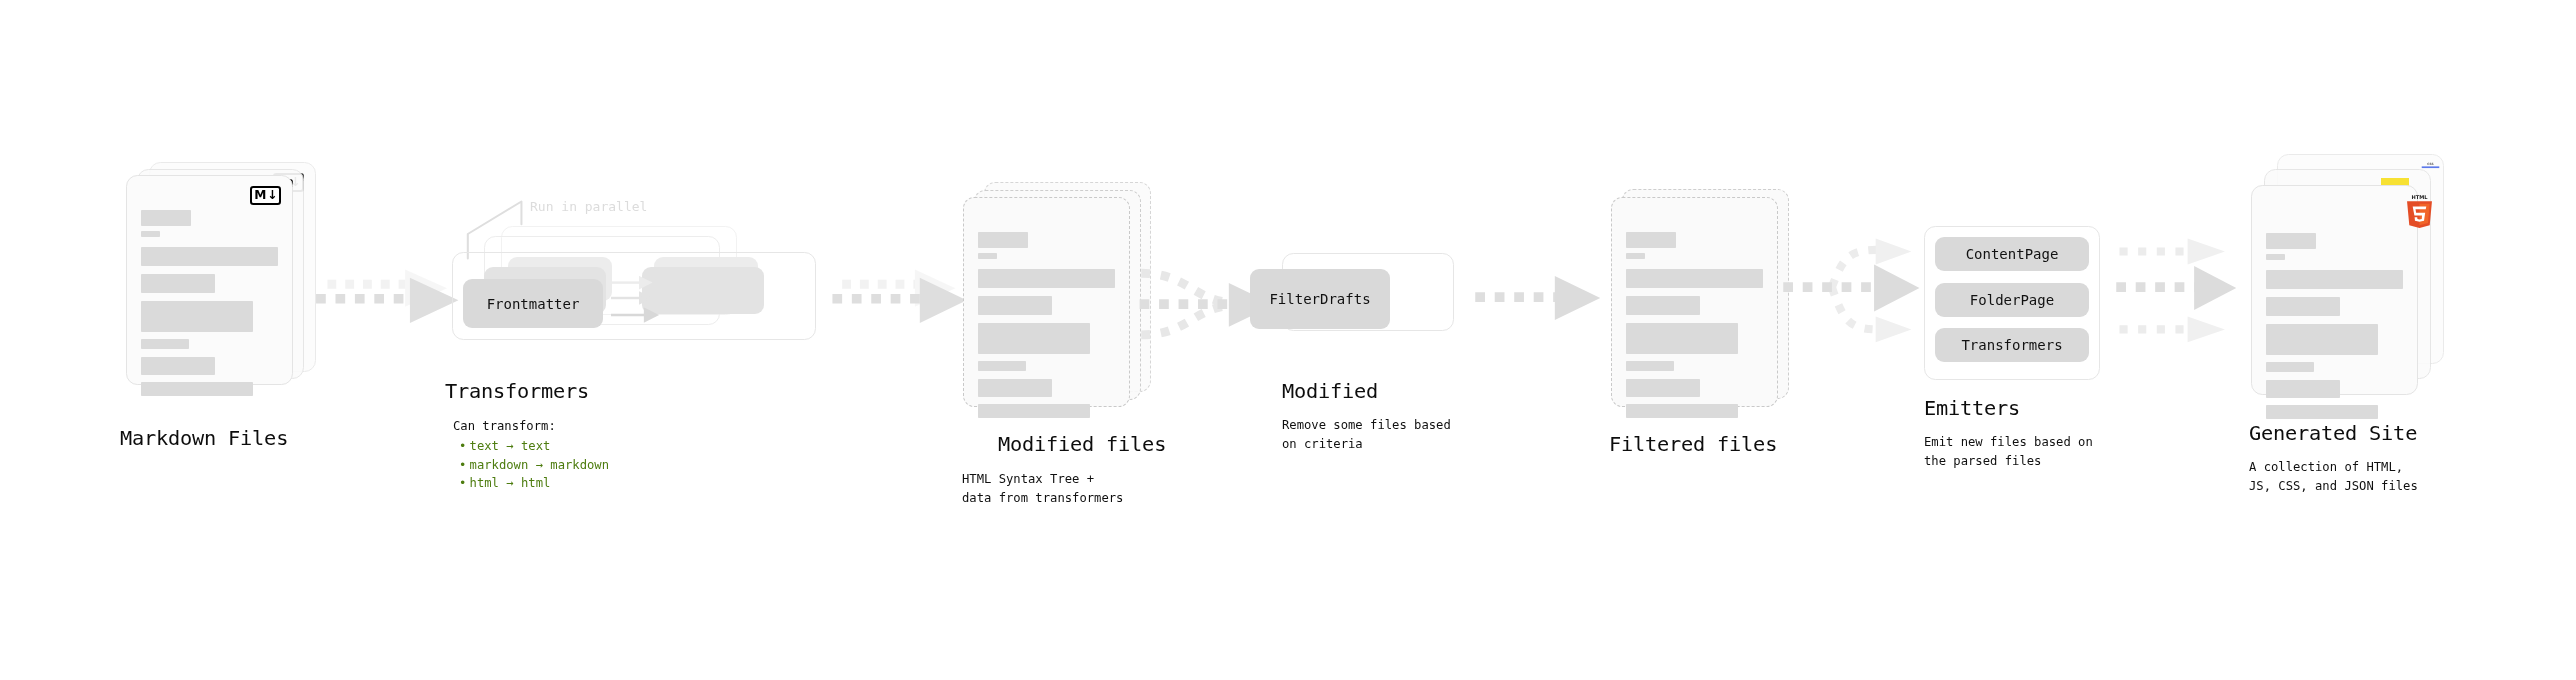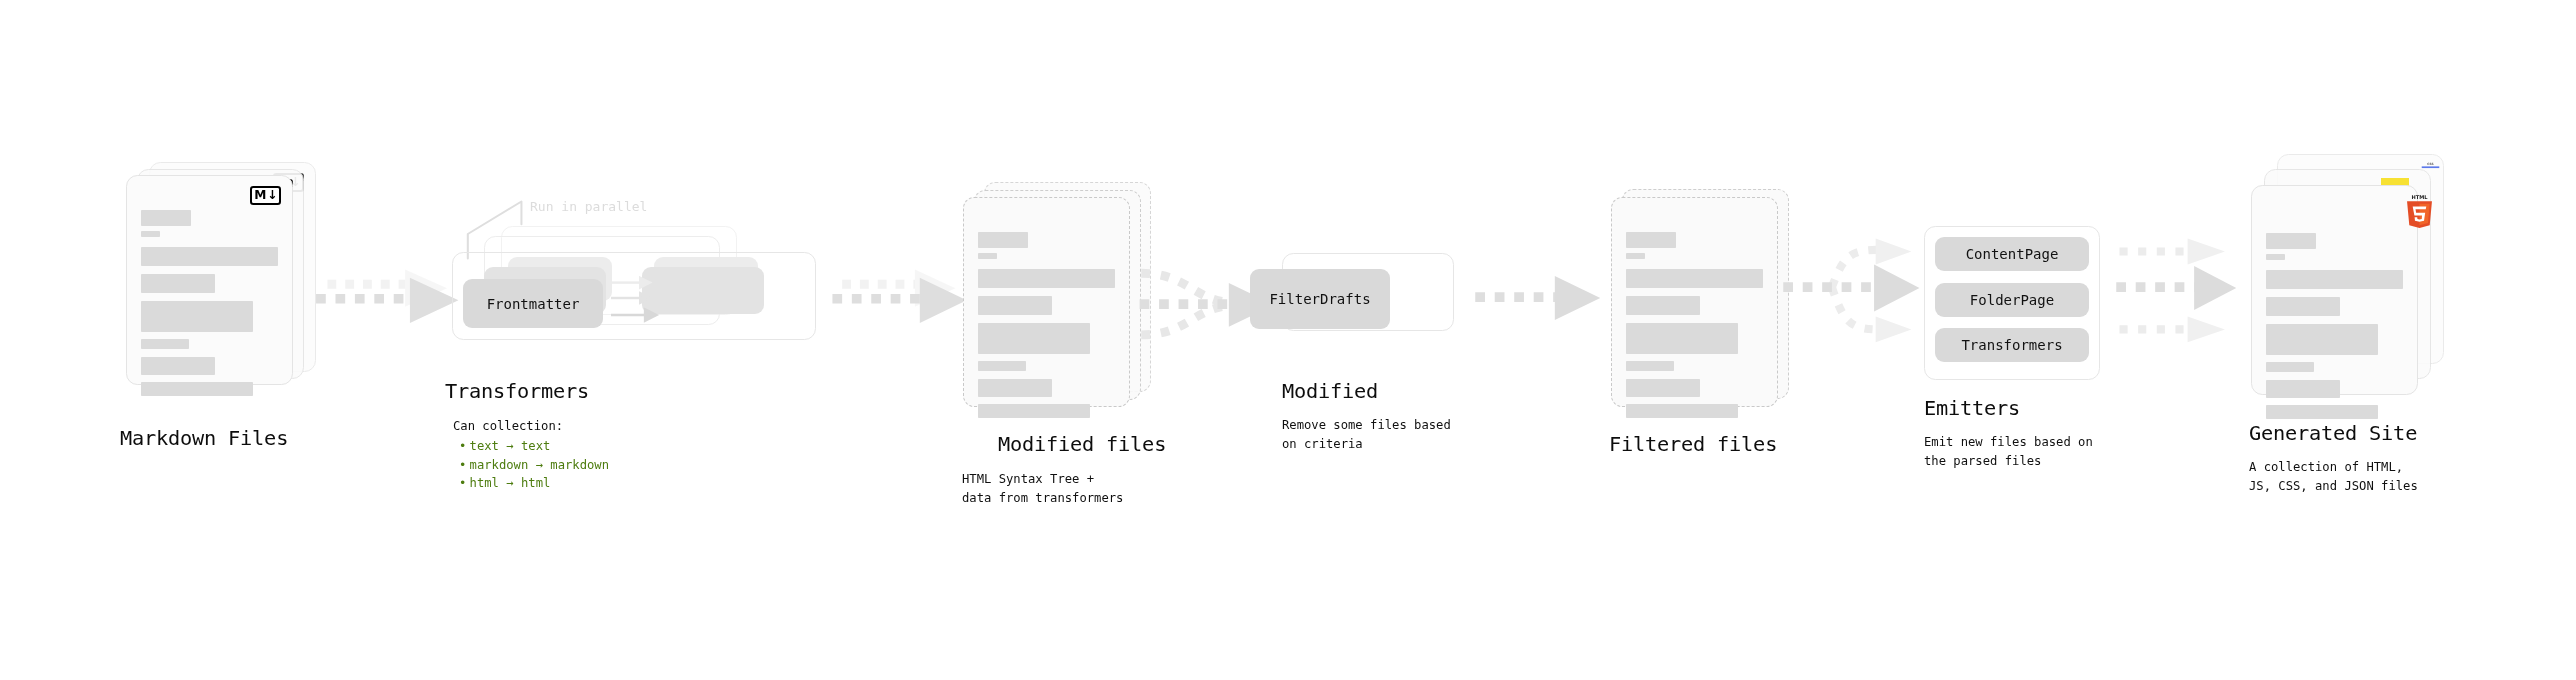--- a/index.html
+++ b/index.html
@@ -235,21 +235,21 @@
     </g>
     <g stroke="#d8d8d8" stroke-width="3" fill="#d8d8d8">
       <line x1="0" y1="48" x2="44" y2="48"></line>
         <polygon points="42,41 56,48 42,55"></polygon>
     </g>
   </svg>
 
   <div class="pill" style="left:463px; top:279px; width:140px; height:49px;">Frontmatter</div>
 
   <div class="title" style="left:445px; top:379px;">Transformers</div>
-  <div class="caption" style="left:453px; top:417px;">Can collection:</div>
+  <div class="caption" style="left:453px; top:417px;">Can transform:</div>
   <div class="caption-list" style="left:459px; top:437px;">
     <ul>
       <li>text → text</li>
       <li>markdown → markdown</li>
       <li>html → html</li>
     </ul>
   </div>
 
   <svg class="abs" style="left:829px; top:268px;" width="146" height="89" viewBox="0 0 180 110">
     <g opacity="0.45">

